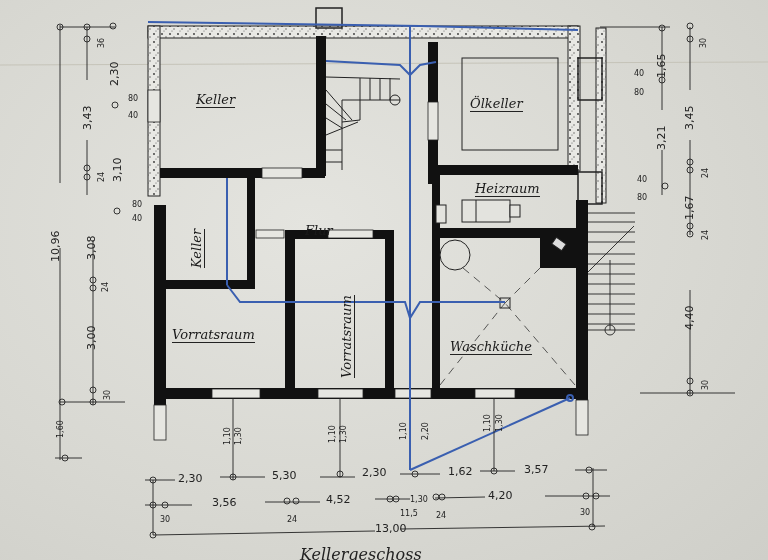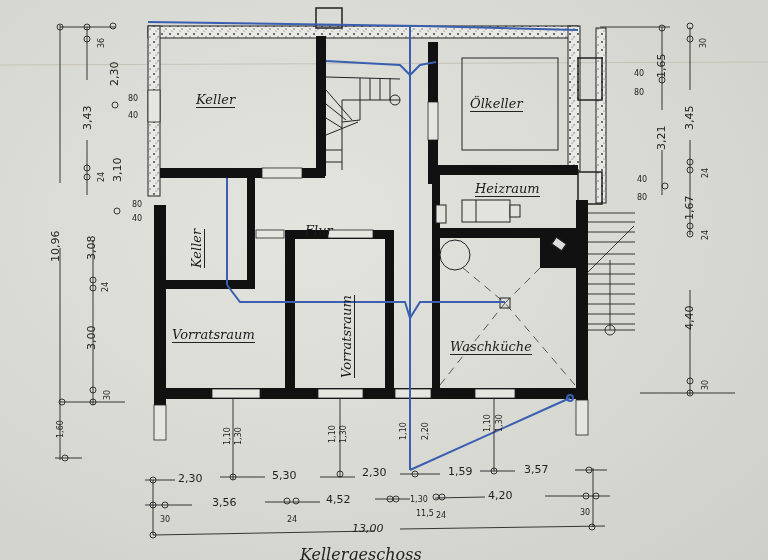--- a/index.html
+++ b/index.html
@@ -294,30 +294,30 @@
   <span class="dim v sm" style="left:327px;top:443px;">1,10</span>
   <span class="dim v sm" style="left:338px;top:443px;">1,30</span>
   <span class="dim v sm" style="left:398px;top:440px;">1,10</span>
   <span class="dim v sm" style="left:420px;top:440px;">2,20</span>
   <span class="dim v sm" style="left:482px;top:432px;">1,10</span>
   <span class="dim v sm" style="left:494px;top:432px;">1,30</span>
 
   <span class="dim" style="left:178px;top:473px;">2,30</span>
   <span class="dim" style="left:272px;top:470px;">5,30</span>
   <span class="dim" style="left:362px;top:467px;">2,30</span>
-  <span class="dim" style="left:448px;top:466px;">1,59</span>
+  <span class="dim" style="left:448px;top:466px;">1,62</span>
   <span class="dim" style="left:524px;top:464px;">3,57</span>
 
   <span class="dim" style="left:212px;top:497px;">3,56</span>
   <span class="dim" style="left:326px;top:494px;">4,52</span>
   <span class="dim sm" style="left:410px;top:494px;">1,30</span>
   <span class="dim" style="left:488px;top:490px;">4,20</span>
 
   <span class="dim sm" style="left:160px;top:514px;">30</span>
   <span class="dim sm" style="left:287px;top:514px;">24</span>
-  <span class="dim sm" style="left:416px;top:508px;">11,5</span>
+  <span class="dim sm" style="left:400px;top:508px;">11,5</span>
   <span class="dim sm" style="left:436px;top:510px;">24</span>
   <span class="dim sm" style="left:580px;top:507px;">30</span>
 
-  <span class="dim" style="left:352px;top:523px;font-style:italic;">13,00</span>
+  <span class="dim" style="left:375px;top:523px;">13,00</span>
 
   <span class="caption" style="left:300px;top:545px;">Kellergeschoss</span>
 </div>
 
 </body></html>

